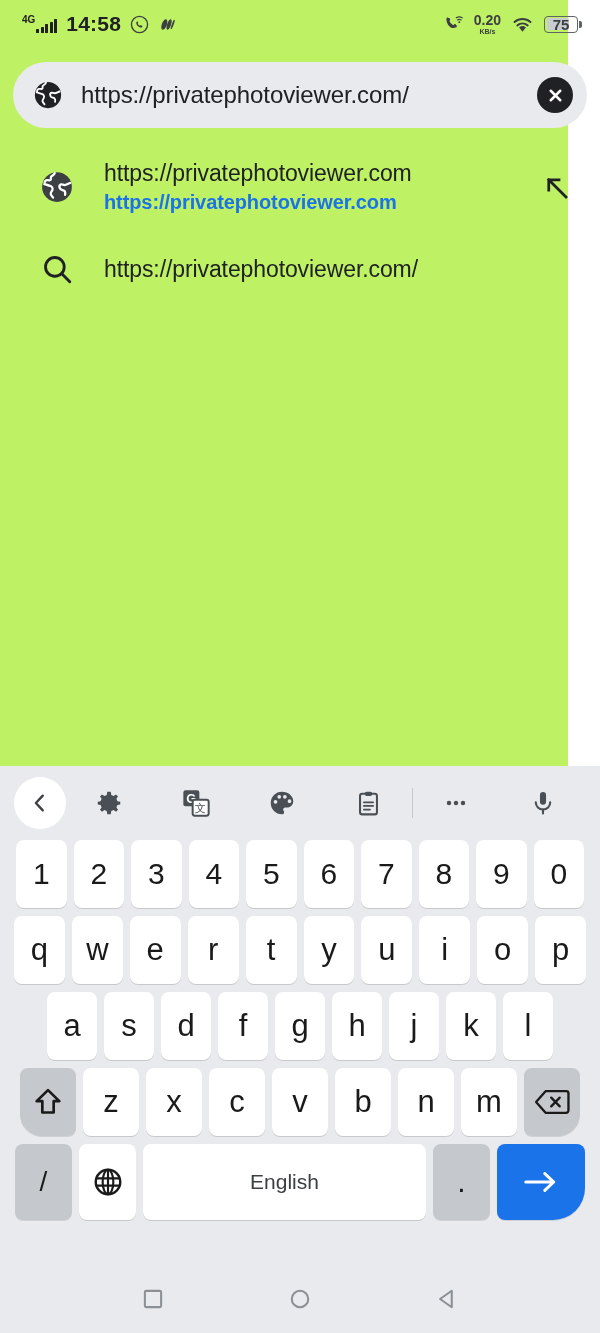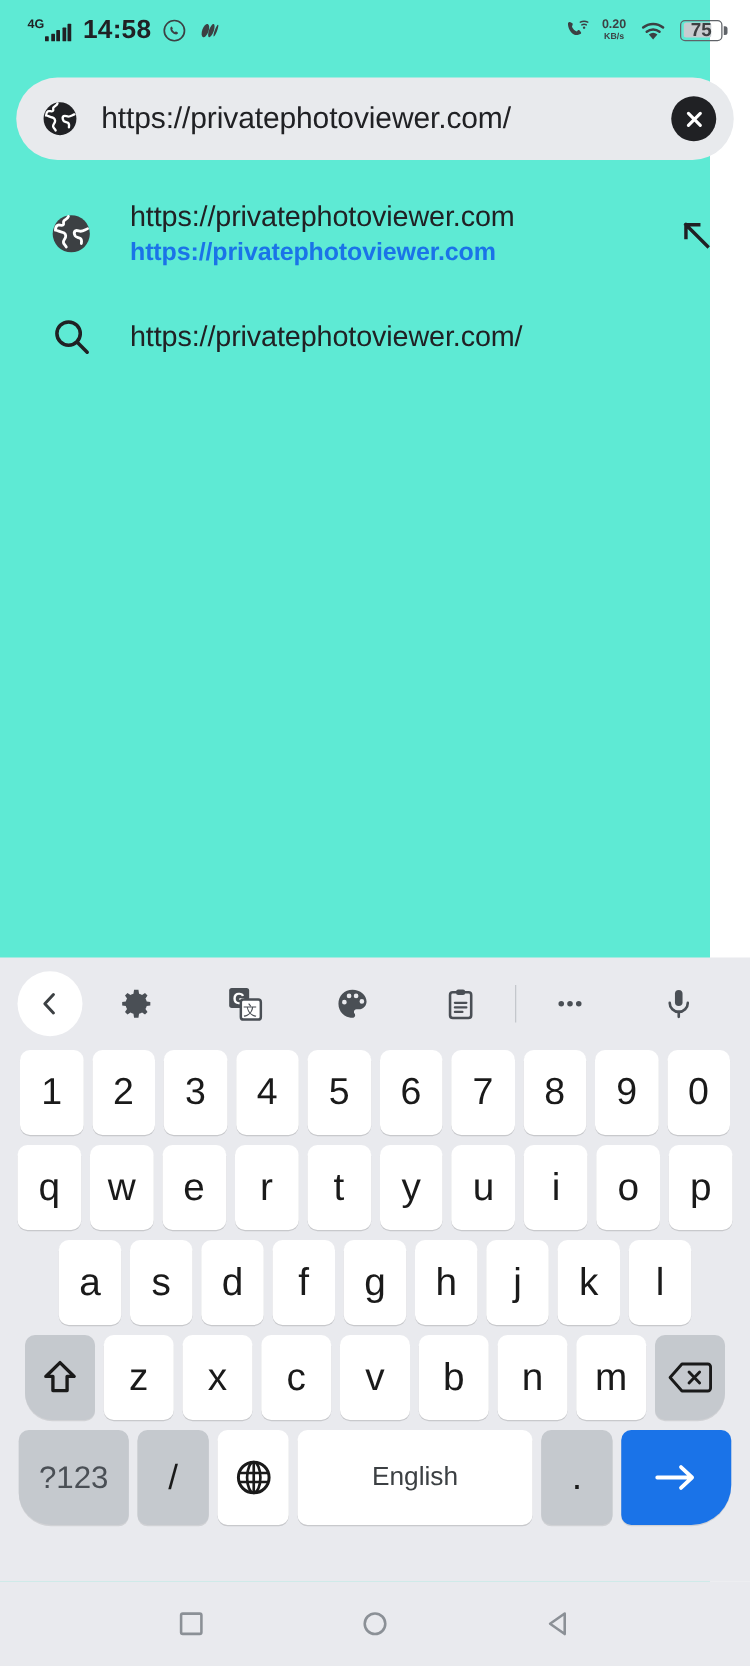--- a/index.html
+++ b/index.html
@@ -2,21 +2,21 @@
 <html><head>
 <meta charset="utf-8">
 <style>
   * { box-sizing: border-box; margin: 0; padding: 0; }
   html, body {
     width: 600px; height: 1333px;
     background: #ffffff;
     font-family: "Liberation Sans", sans-serif;
     overflow: hidden;
   }
-  .screen { position: relative; width: 568px; height: 1333px; background: #5eead4; }
+  .screen { position: relative; width: 568px; height: 1333px; background: #bef264; }
 
   
   .statusbar {
     position: absolute; top: 0; left: 0; width: 600px; height: 48px;
     display: flex; align-items: center; justify-content: space-between;
     padding: 0 22px;
   }
   .sb-left { display: flex; align-items: center; gap: 9px; }
   .sb-right { display: flex; align-items: center; gap: 10px; }
   .net-group { display: flex; align-items: flex-end; gap: 1px; }
@@ -24,21 +24,21 @@
   .bars { display: flex; align-items: flex-end; gap: 1.5px; height: 14px; }
   .bars i { display: block; width: 3px; background: #202124; border-radius: .5px; }
   .bars i:nth-child(1) { height: 4px; }
   .bars i:nth-child(2) { height: 6.5px; }
   .bars i:nth-child(3) { height: 9px; }
   .bars i:nth-child(4) { height: 11.5px; }
   .bars i:nth-child(5) { height: 14px; }
   .sb-time { font-size: 21px; font-weight: 600; color: #202124; letter-spacing: .2px; }
   .sb-icon { display: inline-flex; align-items: center; justify-content: center; }
   .netspeed { display: flex; flex-direction: column; align-items: center; line-height: 1; }
-  .netspeed .v { font-size: 10px; font-weight: 600; color: #3c4043; }
+  .netspeed .v { font-size: 14px; font-weight: 600; color: #3c4043; }
   .netspeed .u { font-size: 7px; font-weight: 600; color: #3c4043; margin-top: 1px; }
   .battery {
     position: relative; width: 34px; height: 17px; border: 1.8px solid #5f6368;
     border-radius: 4px; display: flex; align-items: center; justify-content: center;
   }
   .battery::after {
     content: ""; position: absolute; right: -4.5px; top: 4.5px;
     width: 3px; height: 7px; background: #5f6368; border-radius: 0 2px 2px 0;
   }
   .battery .fill {
@@ -341,21 +341,20 @@
         <span class="key">m</span>
         <span class="key fn bksp">
           <svg width="36" height="30" viewBox="0 0 28 22">
               <path d="M9 2.6 H25 a1.8 1.8 0 0 1 1.8 1.8 V17.6 A1.8 1.8 0 0 1 25 19.4 H9 L1.6 11 Z" fill="none" stroke="#1a1a1a" stroke-width="1.8" stroke-linejoin="round"></path>
               <path d="M13.4 7.6 L20 14.4 M20 7.6 L13.4 14.4" stroke="#1a1a1a" stroke-width="1.8" stroke-linecap="round"></path>
             </svg>
         </span>
       </div>
 
       <div class="kb-row row-bottom">
-        <span class="key fn sym">?123</span>
         <span class="key fn slash">/</span>
         <span class="key globe">
           <svg width="32" height="32" viewBox="0 0 24 24">
               <circle cx="12" cy="12" r="9.2" fill="none" stroke="#1a1a1a" stroke-width="1.8"></circle>
               <ellipse cx="12" cy="12" rx="4" ry="9.2" fill="none" stroke="#1a1a1a" stroke-width="1.6"></ellipse>
               <path d="M3.1 9.3h17.8M3.1 14.7h17.8M12 2.8v18.4" stroke="#1a1a1a" stroke-width="1.6"></path>
             </svg>
         </span>
         <span class="key space">English</span>
         <span class="key fn period">.</span>

